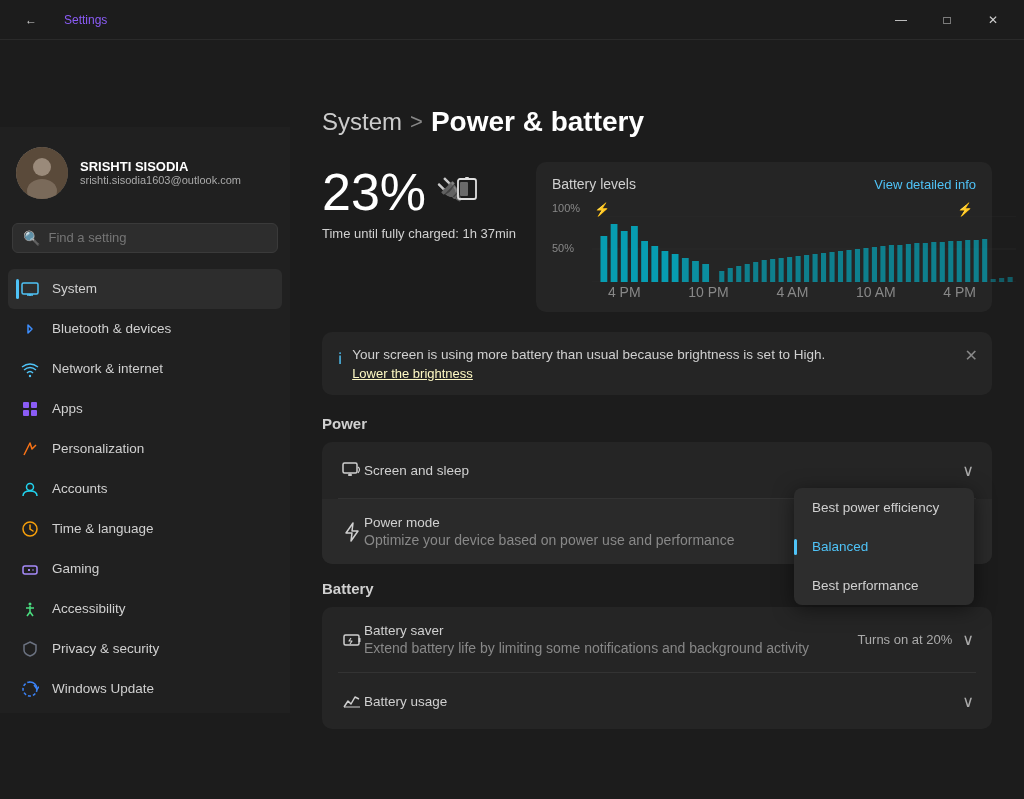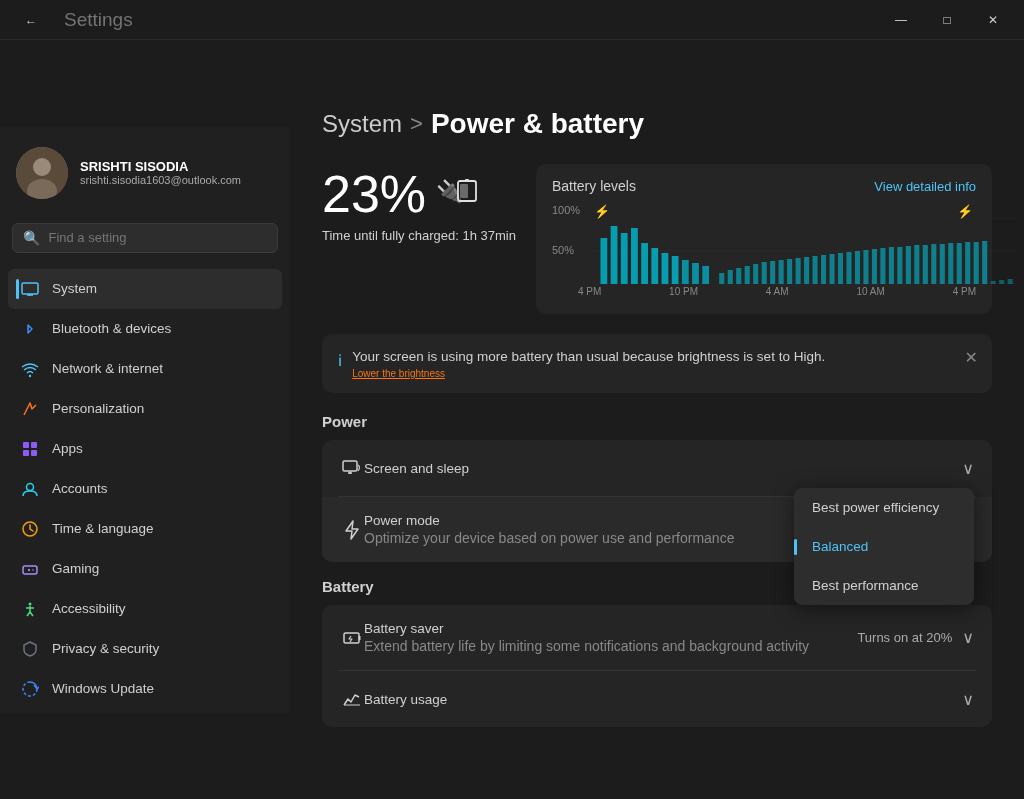--- a/index.html
+++ b/index.html
@@ -22,22 +22,22 @@
       justify-content: space-between;
       padding: 0 8px;
       border-bottom: 1px solid #2a2a2a;
     }
     .titlebar-left {
       display: flex;
       align-items: center;
       gap: 10px;
     }
     .titlebar-title {
-      font-size: 19px;
-      color: #737373;
+      font-size: 12px;
+      color: #8b5cf6;
     }
     .titlebar-controls {
       display: flex;
       gap: 0;
     }
     .titlebar-btn {
       width: 46px;
       height: 32px;
       display: flex;
       align-items: center;
@@ -278,27 +278,27 @@
       bottom: 20px;
       display: flex;
       flex-direction: column;
       justify-content: space-between;
       font-size: 11px;
       color: #888;
       width: 38px;
     }
     .chart-labels-x {
       position: absolute;
-      left: 26px;
+      left: 56px;
       right: 0;
       bottom: 0;
       height: 18px;
       display: flex;
       justify-content: space-between;
-      font-size: 10px;
+      font-size: 14px;
       color: #888;
     }
 
     
     .notification-banner {
       background: #252525;
       border-radius: 10px;
       padding: 14px 16px;
       display: flex;
       align-items: flex-start;
@@ -311,23 +311,23 @@
       font-size: 16px;
       margin-top: 1px;
       flex-shrink: 0;
     }
     .notification-text {
       font-size: 13.5px;
       color: #d0d0d0;
       flex: 1;
     }
     .notification-link {
-      color: #f97316;
+      color: #fef9c3;
       cursor: pointer;
-      font-size: 10px;
+      font-size: 13px;
       display: block;
       margin-top: 4px;
     }
     .notification-close {
       position: absolute;
       right: 14px;
       top: 14px;
       background: transparent;
       border: none;
       color: #888;
@@ -507,38 +507,38 @@
             <path d="M1 7 Q9 1 17 7" stroke="#4fc3f7" stroke-width="1.5" fill="none"></path>
             <path d="M3 10 Q9 5 15 10" stroke="#4fc3f7" stroke-width="1.5" fill="none"></path>
             <path d="M6 13 Q9 10 12 13" stroke="#4fc3f7" stroke-width="1.5" fill="none"></path>
             <circle cx="9" cy="16" r="1.2" fill="#4fc3f7"></circle>
           </svg>
         </span>
         <span>Network &amp; internet</span>
       </li>
 
       <li class="nav-item">
-        <span class="nav-icon icon-personalization">
-          <svg width="18" height="18" viewBox="0 0 18 18" fill="none">
-            <path d="M3 15 L9 3 L11 9 L15 5" stroke="#f97316" stroke-width="1.5" stroke-linejoin="round"></path>
-          </svg>
-        </span>
-        <span>Personalization</span>
-      </li>
-
-      <li class="nav-item">
         <span class="nav-icon icon-apps">
           <svg width="18" height="18" viewBox="0 0 18 18" fill="none">
             <rect x="2" y="2" width="6" height="6" rx="1" fill="#8b5cf6"></rect>
             <rect x="10" y="2" width="6" height="6" rx="1" fill="#8b5cf6"></rect>
             <rect x="2" y="10" width="6" height="6" rx="1" fill="#8b5cf6"></rect>
             <rect x="10" y="10" width="6" height="6" rx="1" fill="#8b5cf6"></rect>
           </svg>
         </span>
         <span>Apps</span>
+      </li>
+
+      <li class="nav-item">
+        <span class="nav-icon icon-personalization">
+          <svg width="18" height="18" viewBox="0 0 18 18" fill="none">
+            <path d="M3 15 L9 3 L11 9 L15 5" stroke="#f97316" stroke-width="1.5" stroke-linejoin="round"></path>
+          </svg>
+        </span>
+        <span>Personalization</span>
       </li>
 
       <li class="nav-item">
         <span class="nav-icon icon-accounts">
           <svg width="18" height="18" viewBox="0 0 18 18" fill="none">
             <circle cx="9" cy="7" r="3.5" stroke="#22d3ee" stroke-width="1.5"></circle>
             <path d="M2 16 Q2 11 9 11 Q16 11 16 16" stroke="#22d3ee" stroke-width="1.5" fill="none"></path>
           </svg>
         </span>
         <span>Accounts</span>

